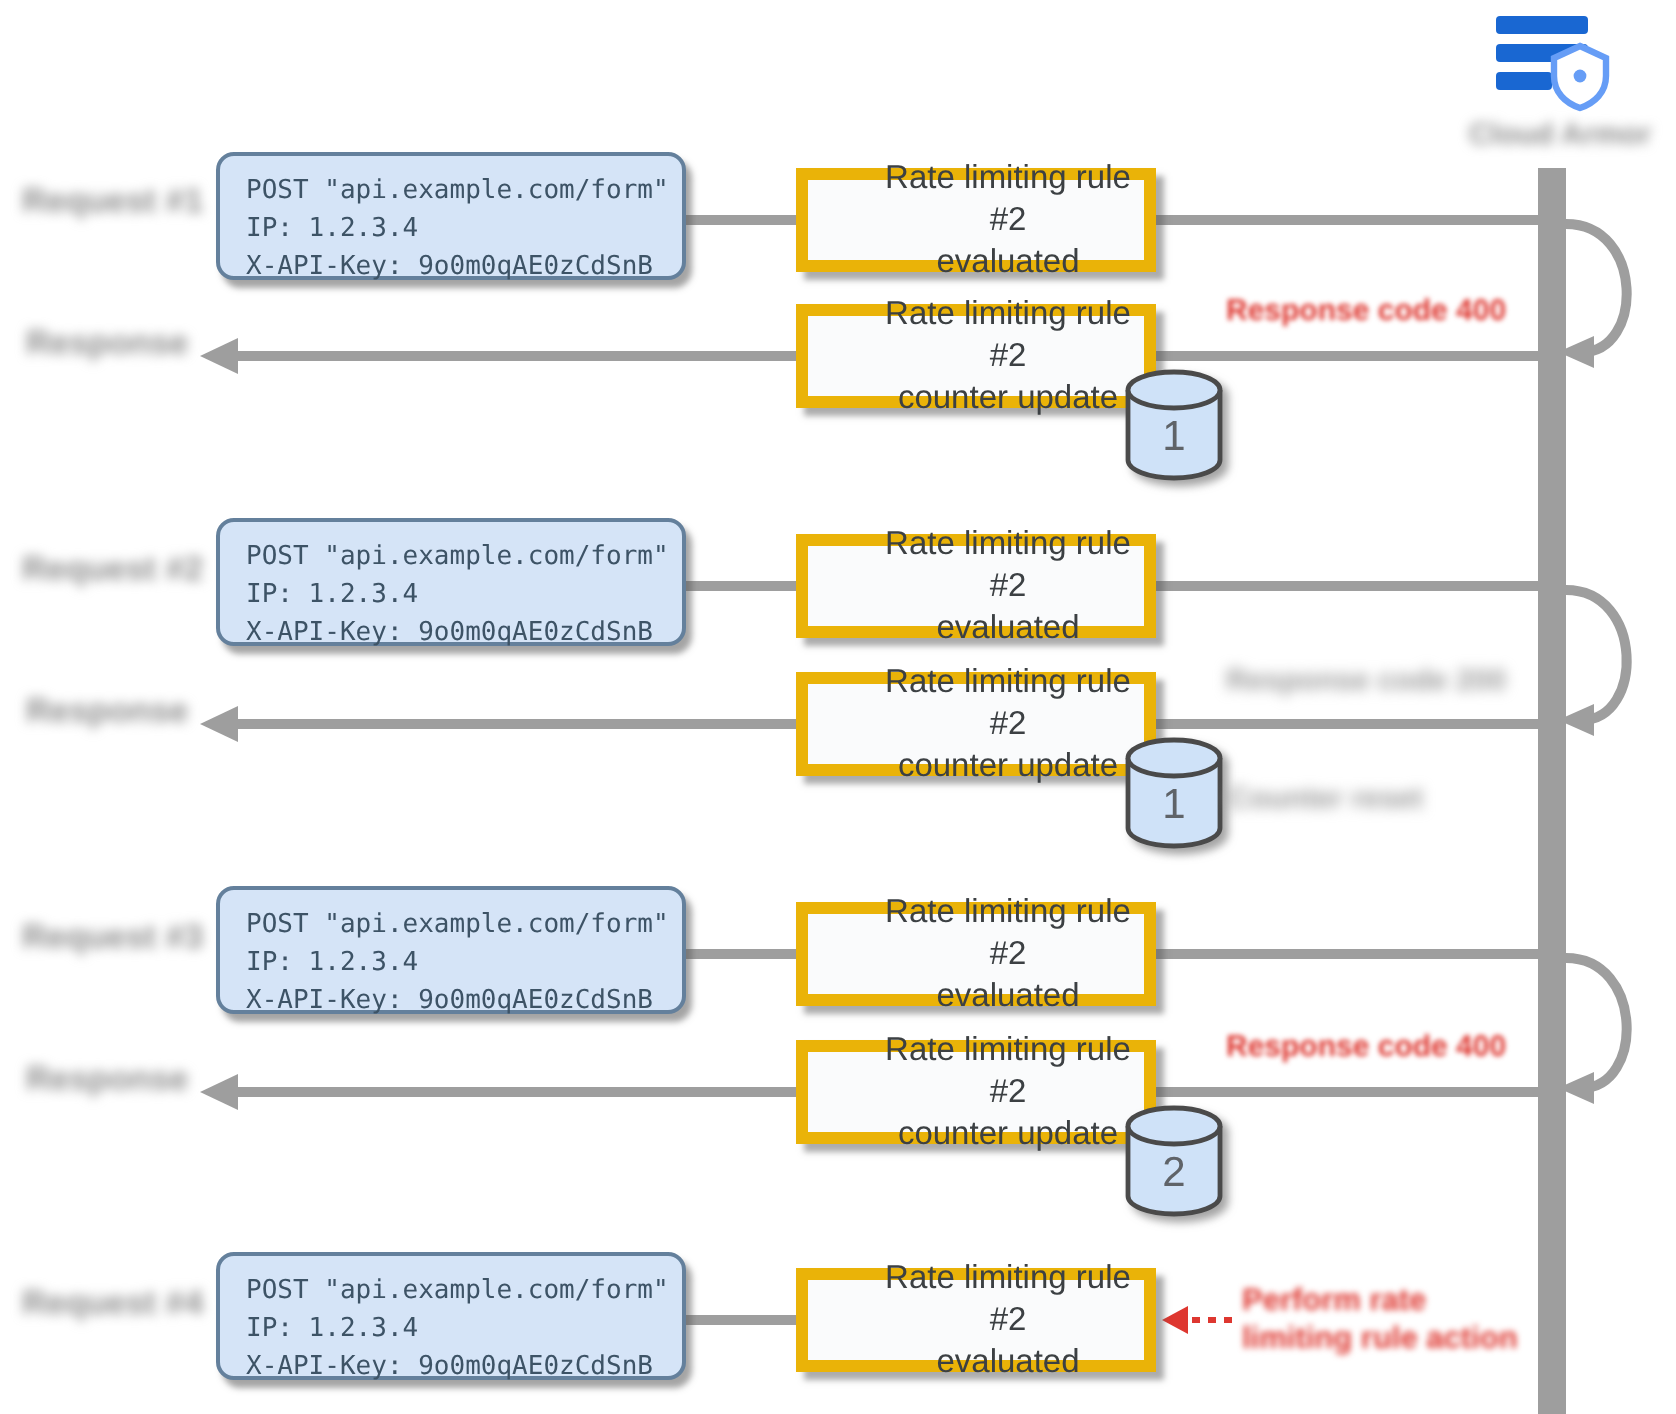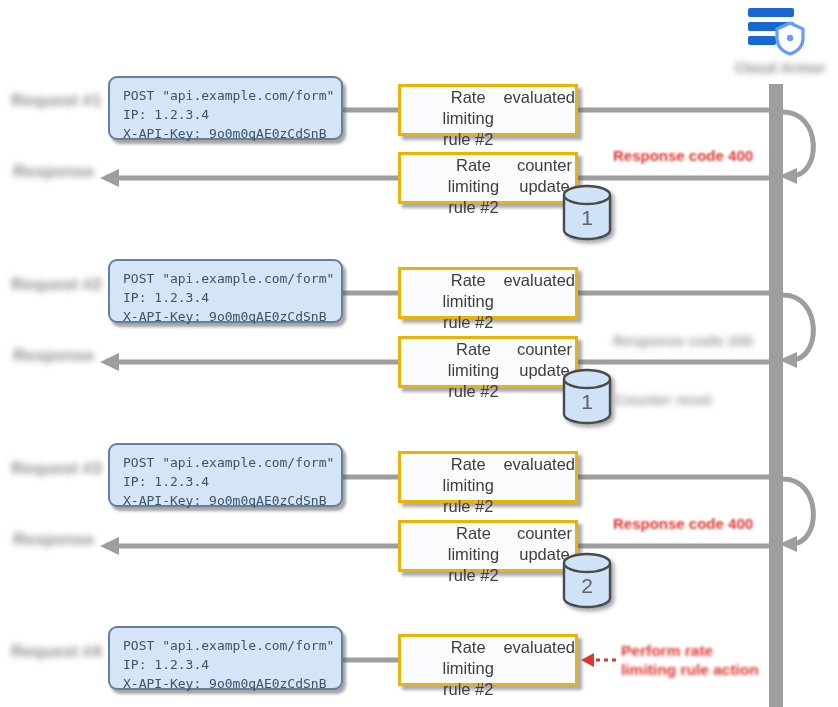--- a/index.html
+++ b/index.html
@@ -8,24 +8,24 @@
   .abs{position:absolute;}
   .blue-box{
     background:#d5e4f7;border:2px solid #64809c;border-radius:9px;
     box-shadow:3px 4px 3px rgba(90,90,90,.55);
     font-family:"DejaVu Sans Mono","Liberation Mono",monospace;
     font-size:13px;line-height:19px;color:#3d5366;
     padding:8px 0 0 13px;box-sizing:border-box;
   }
   .mline{display:block;white-space:pre;}
   .orange-box{
-    background:#fafbfc;border:3px solid #eab308;
+    background:#fafbfc;border:6px solid #eab308;
     box-shadow:4px 4px 3px rgba(90,90,90,.5);
     color:#3c4043;font-size:16.5px;line-height:21px;text-align:center;
-    box-sizing:border-box;display:flex;flex-direction:row;justify-content:center;padding-left:32px;
+    box-sizing:border-box;display:flex;flex-direction:column;justify-content:center;padding-left:32px;
   }
   .lane-label{color:#8e8e8e;font-weight:bold;font-size:17px;filter:blur(3px);white-space:nowrap;}
   .red-note{color:#de3730;font-weight:bold;font-size:15px;filter:blur(1.3px);white-space:nowrap;}
   .red-note-action{color:#de3730;font-weight:bold;font-size:15.5px;line-height:19px;filter:blur(1.5px);white-space:nowrap;}
   .gray-note{color:#9b9b9b;font-weight:bold;font-size:15px;filter:blur(3.2px);white-space:nowrap;}
   .actor-caption{color:#8e8e8e;font-weight:bold;font-size:15px;filter:blur(3px);text-align:center;white-space:nowrap;}
   .cyl{filter:drop-shadow(3px 3px 2px rgba(90,90,90,.55));}
   .cyl text{font-family:"Liberation Sans",sans-serif;}
 </style>
 </head>

